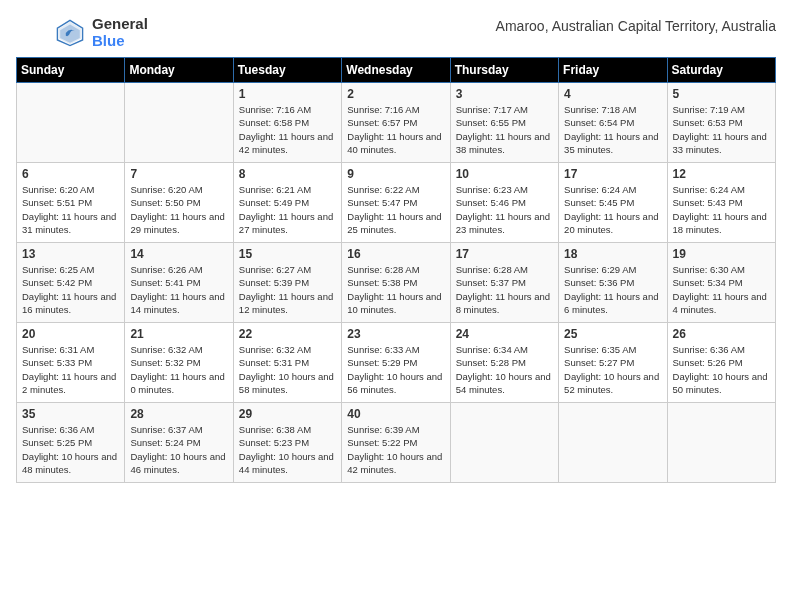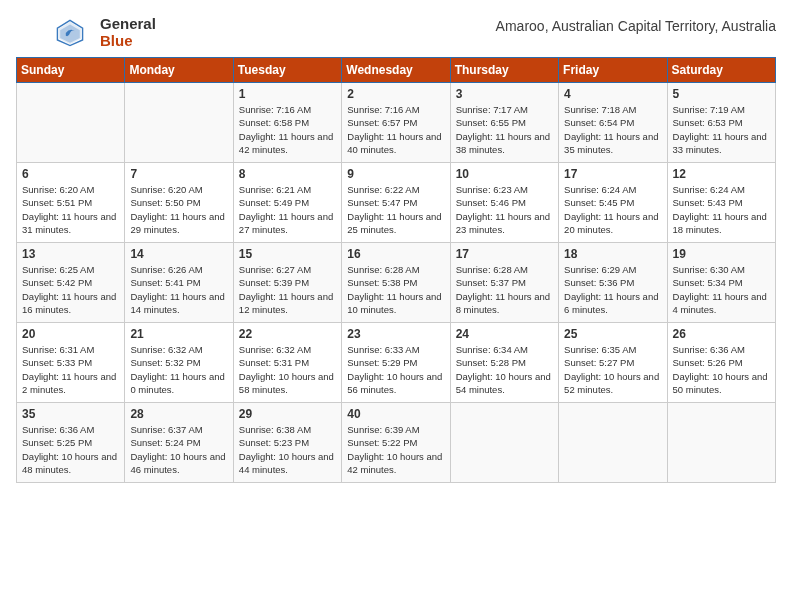--- a/index.html
+++ b/index.html
@@ -12,21 +12,21 @@
     }
     .header-section {
       display: flex;
       justify-content: space-between;
       align-items: flex-start;
       margin-bottom: 8px;
     }
     .logo {
       display: flex;
       align-items: center;
-      gap: 16px;
+      gap: 8px;
       padding-left: 40px;
     }
     .logo-text {
       display: flex;
       flex-direction: column;
       line-height: 1.1;
     }
     .logo-icon {
       width: 28px;
       height: 28px;
@@ -72,36 +72,36 @@
       font-size: 12px;
       font-weight: bold;
       margin-bottom: 2px;
       display: block;
     }
     .day-info {
       line-height: 1.4;
     }
     tr:nth-child(odd) td { background: #f9f9f9; }
     tr:nth-child(even) td { background: #ffffff; }
-    .calendar-table thead tr th { background-color: #c2410c; }
+    .calendar-table thead tr th { background-color: #000000; }
   </style>
 </head>
 <body>
 
 <div class="header-section">
   <div class="logo">
     <svg class="logo-icon" viewBox="0 0 40 40">
       <polygon points="20,4 36,14 36,28 20,36 4,28 4,14" fill="#3a7abf" opacity="0.15"></polygon>
       <polygon points="20,2 38,13 38,30 20,38 2,30 2,13" fill="none" stroke="#3a7abf" stroke-width="2"></polygon>
       <polygon points="20,8 34,16 34,27 20,34 6,27 6,16" fill="#3a7abf" opacity="0.3"></polygon>
       <path d="M14 20 Q20 12 28 18 Q22 14 20 20 Q18 26 14 24 Z" fill="#3a7abf"></path>
     </svg>
     <div class="logo-text">
       <span style="font-size:15px;font-weight:bold;color:#333;">General</span>
-      <span style="font-size:15px;font-weight:bold;color:#c2410c;">Blue</span>
+      <span style="font-size:15px;font-weight:bold;color:#3b82f6;">Blue</span>
     </div>
   </div>
   <div class="title-block">
     <div class="calendar-subtitle">Amaroo, Australian Capital Territory, Australia</div>
   </div>
 </div>
 
 <table class="calendar-table">
   <thead>
     <tr>

